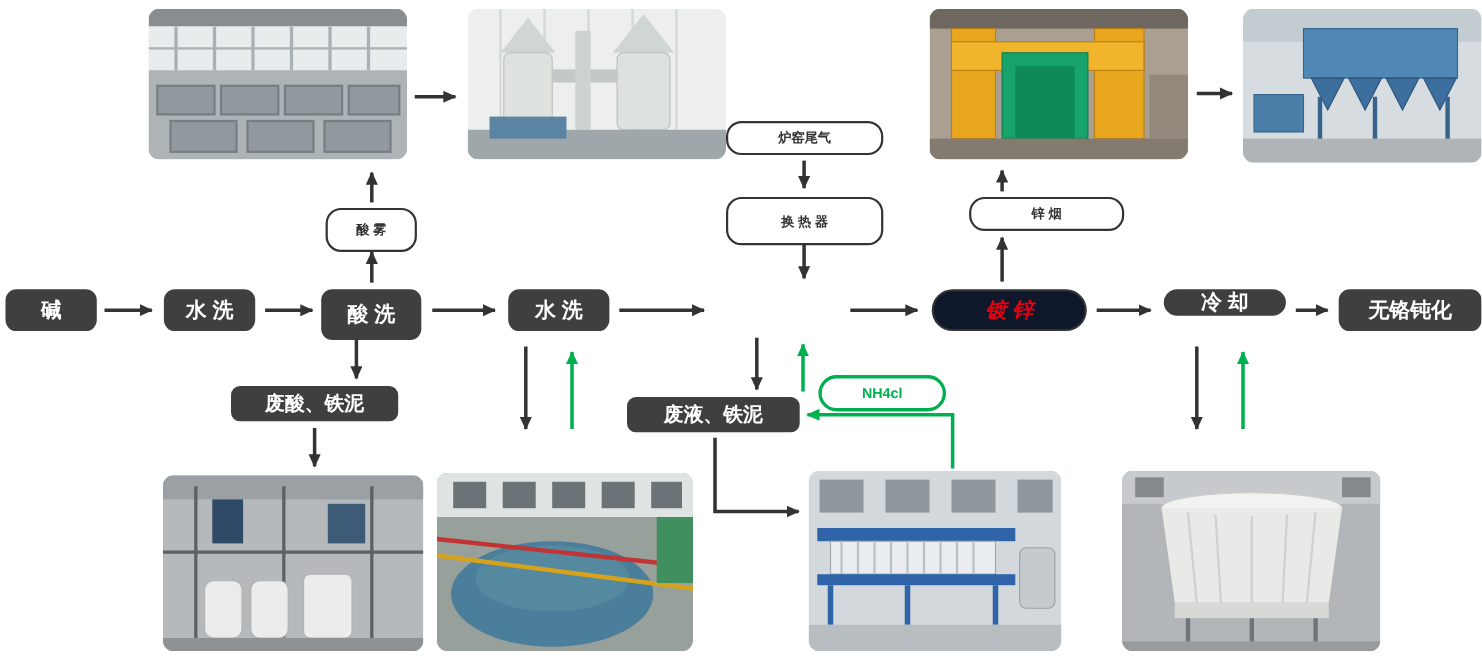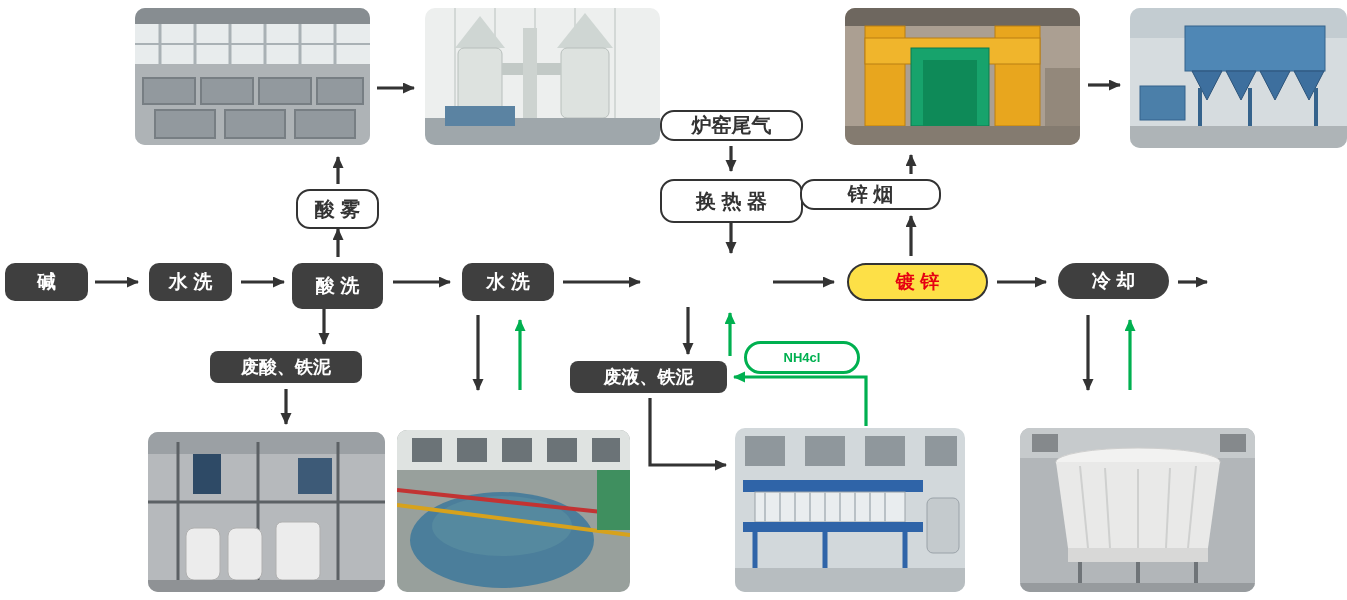--- a/index.html
+++ b/index.html
@@ -6,22 +6,22 @@
   body{font-family:"Liberation Sans","DejaVu Sans",sans-serif;}
   .canvas{position:relative;width:1347px;height:600px;background:var(--background,#fff);overflow:hidden;}
   .photo{position:absolute;border-radius:10px;overflow:hidden;}
   .photo svg{display:block;width:100%;height:100%;}
   .arrows{position:absolute;left:0;top:0;pointer-events:none;}
   .node{position:absolute;display:flex;align-items:center;justify-content:center;
         font-weight:bold;font-size:19px;box-sizing:border-box;white-space:nowrap;z-index:3;}
   .dark{background:var(--dark_node,#3f3f3f);color:#fff;border-radius:10px;}
   .pill{border-radius:19px;}
   .red{background:var(--red_node,#e60012);color:#fff;border-radius:19px;}
-  .outline{background:#fff;border:2px solid var(--arrow,#333);border-radius:14px;color:#333;font-size:20px;}
-  .galv{background:#fde047;border:2px solid var(--arrow,#333);border-radius:19px;color:var(--red_node,#e60012);}
+  .outline{background:#fff;border:2px solid var(--arrow,#333);border-radius:14px;color:#333;font-size:12px;}
+  .galv{background:#0f172a;border:2px solid var(--arrow,#333);border-radius:19px;color:var(--red_node,#e60012);font-style:italic;}
   .nh4{background:#fff;border:3px solid var(--green,#00b050);border-radius:17px;color:var(--green,#00b050);font-size:13px;}
   .small{font-size:18px;border-radius:8px;}
 </style>
 </head>
 <body>
 
 <div class="canvas">
 
   <div class="photo" style="left:135px;top:8px;width:235px;height:137px">
     <svg viewBox="0 0 235 137" preserveAspectRatio="none">
@@ -244,24 +244,25 @@
       <path d="M1130,390 V320"></path>
       <path d="M866,426 V377 H734"></path>
     </g>
   </svg>
 
   <div class="node dark" style="left:5px;top:263px;width:83px;height:38px">碱</div>
   <div class="node dark" style="left:149px;top:263px;width:83px;height:38px">水 洗</div>
   <div class="node dark" style="left:292px;top:263px;width:91px;height:46px">酸 洗</div>
   <div class="node dark" style="left:462px;top:263px;width:92px;height:38px">水 洗</div>
   <div class="node galv" style="left:847px;top:263px;width:141px;height:38px">镀 锌</div>
-  <div class="node dark pill" style="left:1058px;top:263px;width:111px;height:36px">冷 却</div>
+  <div class="node dark pill" style="left:1058px;top:263px;width:111px;height:24px">冷 却</div>
+  <div class="node dark" style="left:1217px;top:263px;width:130px;height:38px">无铬钝化</div>
 
   <div class="node outline" style="left:296px;top:189px;width:83px;height:40px">酸 雾</div>
   <div class="node outline" style="left:660px;top:110px;width:143px;height:31px">炉窑尾气</div>
   <div class="node outline" style="left:660px;top:179px;width:143px;height:44px">换 热 器</div>
-  <div class="node outline" style="left:800px;top:179px;width:141px;height:31px">锌 烟</div>
+  <div class="node outline" style="left:881px;top:179px;width:141px;height:31px">锌 烟</div>
 
   <div class="node dark small" style="left:210px;top:351px;width:152px;height:32px">废酸、铁泥</div>
   <div class="node dark small" style="left:570px;top:361px;width:157px;height:32px">废液、铁泥</div>
   <div class="node nh4" style="left:744px;top:341px;width:116px;height:33px">NH4cl</div>
 
 </div>
 
 </body></html>

